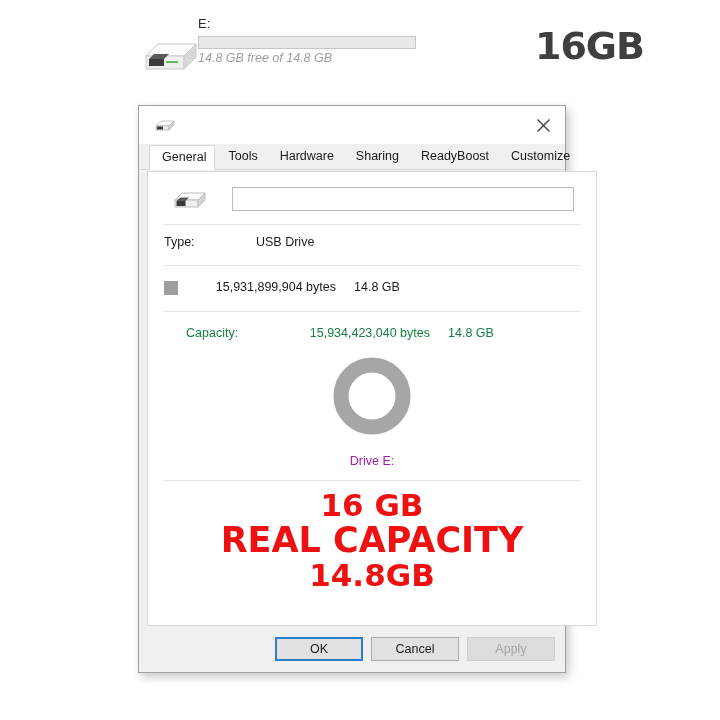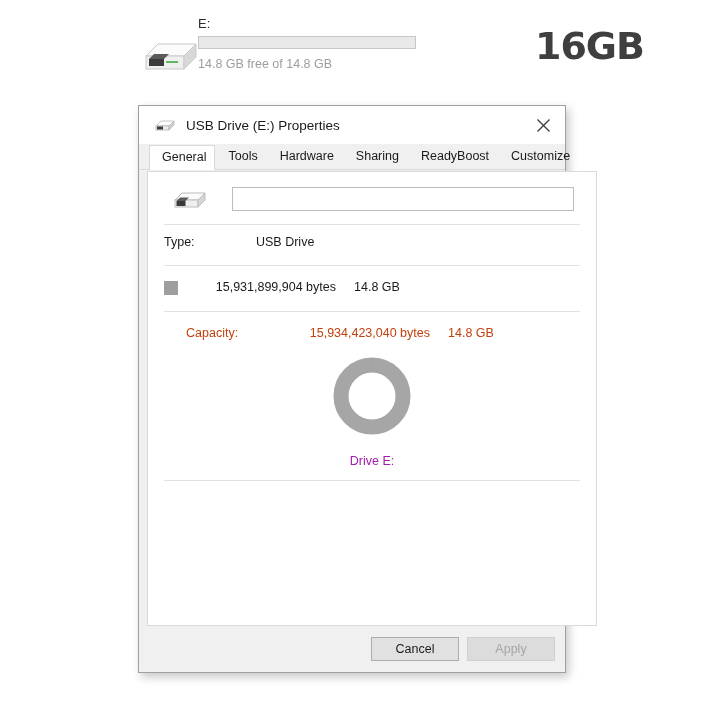--- a/index.html
+++ b/index.html
@@ -47,24 +47,25 @@
     height: 13px;
     background: #e9e9e9;
     border: 1px solid #c6c6c6;
     box-sizing: border-box;
   }
   .drive-bar-fill {
     height: 100%;
     background: #26a0da;
   }
   .drive-free-text {
-    margin-top: 7px;
+    margin-top: 1px;
     font-size: 12.5px;
     color: #9d9d9d;
     line-height: 16px;
+    font-style: italic;
   }
   #capacity-badge {
     position: absolute;
     right: 76px;
     top: 24px;
     font-size: 38px;
     font-weight: bold;
     color: #3f3f3f;
     letter-spacing: -1px;
     font-family: "DejaVu Sans", sans-serif;
@@ -216,21 +217,21 @@
     flex: none;
     text-align: right;
     padding-right: 18px;
   }
   .space-row .human { width: 56px; flex: none; text-align: left; }
 
   #capacity-row {
     display: flex;
     align-items: center;
     font-size: 12.5px;
-    color: #c2410c;
+    color: #15803d;
     padding: 0 16px;
     line-height: 23px;
     margin-top: 10px;
   }
   #capacity-row .pad { width: 22px; flex: none; }
   #capacity-row .k { width: 94px; flex: none; }
   #capacity-row .bytes {
     width: 150px;
     flex: none;
     text-align: right;
@@ -333,21 +334,20 @@
 
   <div id="title-bar">
     <div id="titlebar-usb-icon">
       <svg width="24" height="14" viewBox="0 0 24 14">
         <polygon points="3,8 8,3 21,3 16,8" fill="#fcfcfc" stroke="#b6b6b6" stroke-width="0.8"></polygon>
         <rect x="3" y="8" width="13" height="4" fill="#ededed" stroke="#b6b6b6" stroke-width="0.8"></rect>
         <polygon points="16,8 21,3 21,7 16,12" fill="#d2d2d2" stroke="#b6b6b6" stroke-width="0.8"></polygon>
         <rect x="4" y="8.5" width="6" height="3" fill="#3d3d3d"></rect>
       </svg>
     </div>
-    <div id="dialog-title">USB Drive (E:) Properties</div>
     <div id="close-button">
       <svg width="15" height="15" viewBox="0 0 15 15">
         <line x1="1.5" y1="1.5" x2="13.5" y2="13.5" stroke="#3a3a3a" stroke-width="1.3"></line>
         <line x1="13.5" y1="1.5" x2="1.5" y2="13.5" stroke="#3a3a3a" stroke-width="1.3"></line>
       </svg>
     </div>
   </div>
 
   <div id="tab-strip">
     <div class="tab active">General</div>
@@ -403,19 +403,25 @@
       <svg id="donut-svg" width="78" height="78" viewBox="0 0 78 78">
         <circle cx="39" cy="39" r="31" fill="none" stroke="#a6a6a6" stroke-width="15"></circle>
         <circle id="donut-used-arc" cx="39" cy="39" r="31" fill="none" stroke="#1a9fe0" stroke-width="15" stroke-dasharray="0.031 194.779" transform="rotate(-90 39 39)"></circle>
       </svg>
     </div>
 
     <div id="drive-caption">Drive E:</div>
 
     <div class="hr"></div>
 
+    <div id="annotation" style="color: rgb(238, 17, 17);">
+      <div class="l1">16 GB</div>
+      <div class="l2">REAL CAPACITY</div>
+      <div class="l3">14.8GB</div>
+    </div>
   </div>
 
   <div id="button-row">
+    <button class="dlg-button default">OK</button>
     <button class="dlg-button">Cancel</button>
     <button class="dlg-button disabled">Apply</button>
   </div>
 </div>
 
 </body></html>

